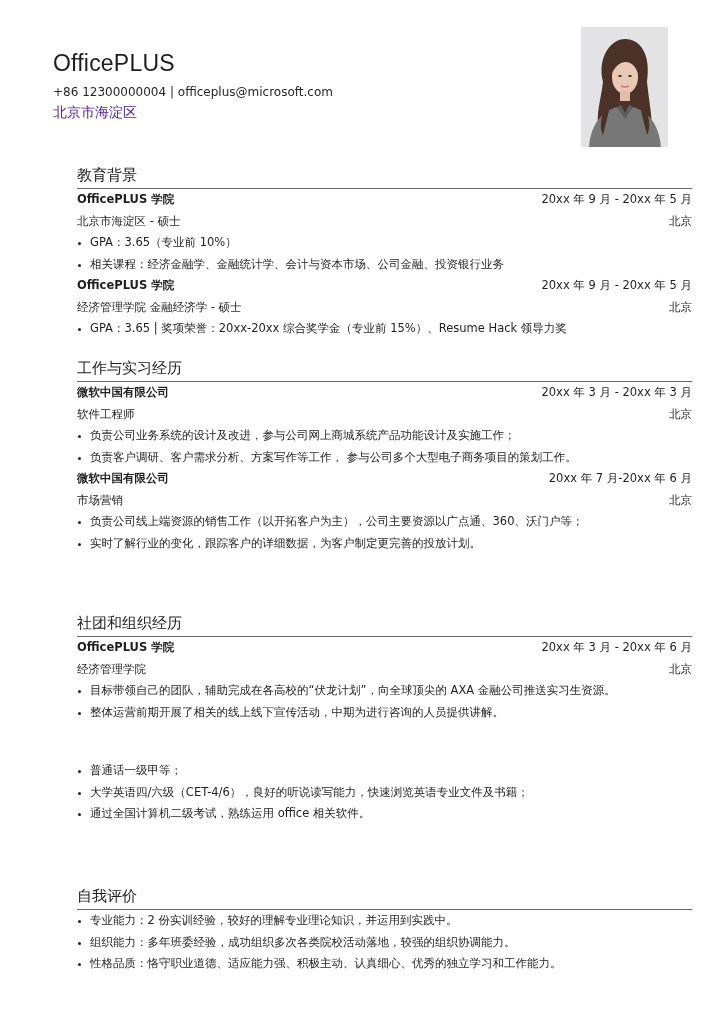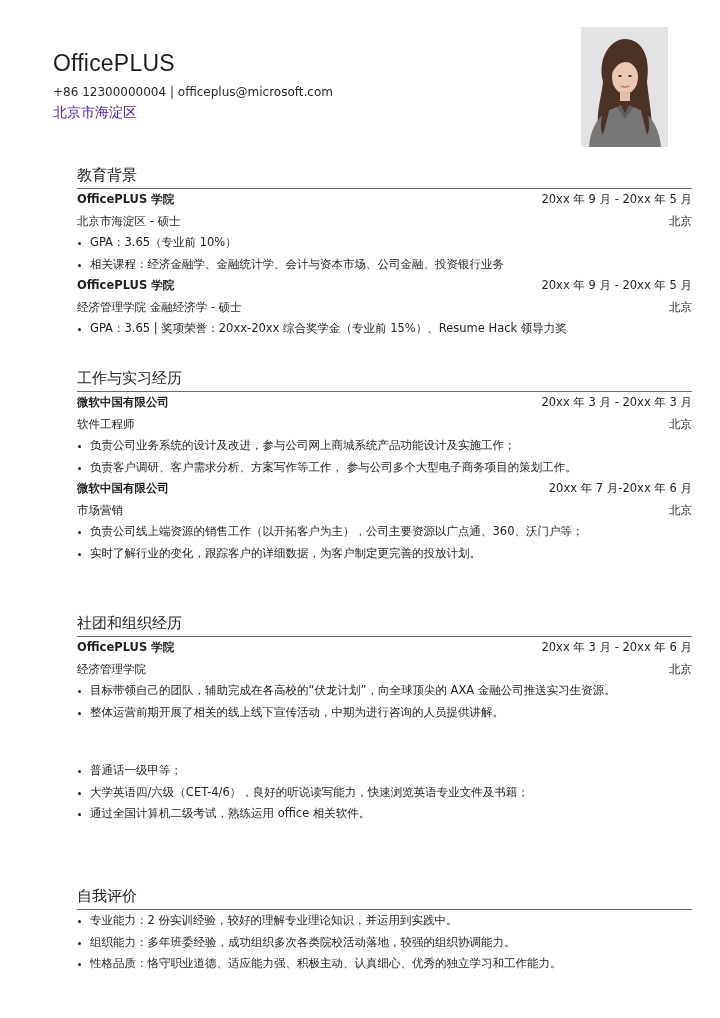--- a/index.html
+++ b/index.html
@@ -71,21 +71,21 @@
           <span class="r">20xx 年 9 月 - 20xx 年 5 月</span>
         </div>
       <div class="row">
           <span class="l">经济管理学院 金融经济学 - 硕士</span>
           <span class="r">北京</span>
         </div>
       <div class="bullet">GPA：3.65 | 奖项荣誉：20xx-20xx 综合奖学金（专业前 15%）、Resume Hack 领导力奖</div>
     </div>
   </div>
 
-  <div class="section" style="top:367px;">
+  <div class="section" style="top:357px;">
     <div class="sec-title">工作与实习经历</div>
     <div>
       <div class="row">
           <span class="l bold">微软中国有限公司</span>
           <span class="r">20xx 年 3 月 - 20xx 年 3 月</span>
         </div>
       <div class="row">
           <span class="l">软件工程师</span>
           <span class="r">北京</span>
         </div>

